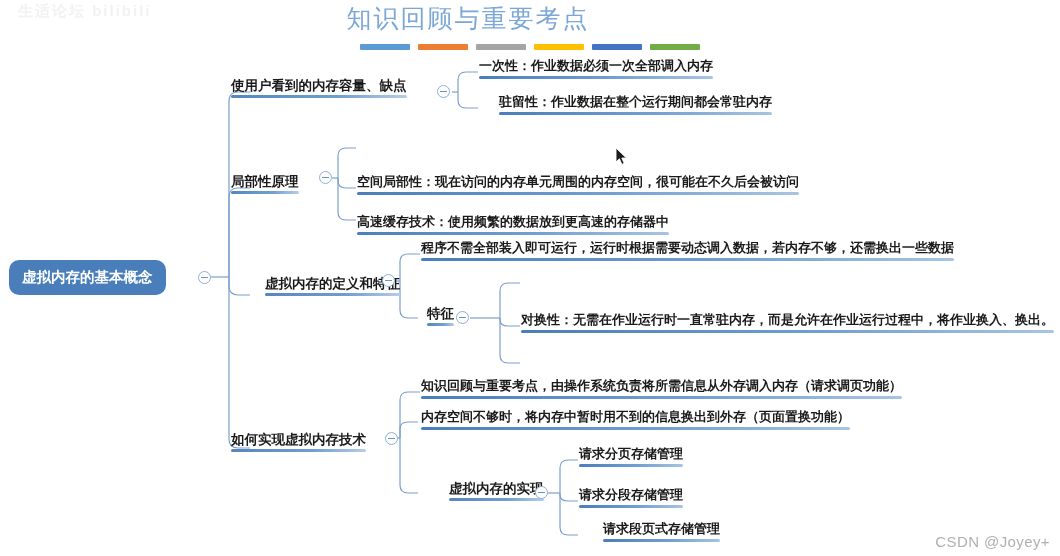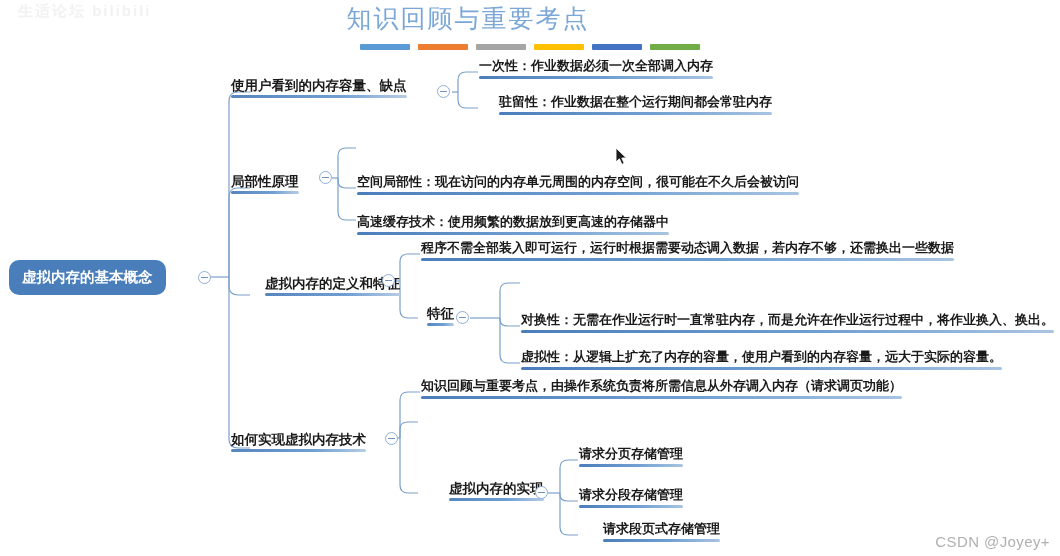--- a/index.html
+++ b/index.html
@@ -199,35 +199,35 @@
     <span>特征</span>
     <span class="u"></span>
   </div>
   <div class="toggle" style="left:456px;top:311px;"></div>
 
   <div class="node leaf" style="left:518px;top:312px;">
     <span>对换性：无需在作业运行时一直常驻内存，而是允许在作业运行过程中，将作业换入、换出。</span>
     <span class="u"></span>
   </div>
   <div class="node leaf" style="left:518px;top:349px;">
-    <span>虚拟性：从逻辑上扩充了内存的容量，使用户看到的内存容量，远大于实际的容量。</span>
     <span class="u"></span>
   </div>
 
   <div class="node lvl1" style="left:228px;top:431px;">
     <span>如何实现虚拟内存技术</span>
     <span class="u"></span>
   </div>
   <div class="toggle" style="left:385px;top:432px;"></div>
 
   <div class="node leaf" style="left:418px;top:378px;">
     <span>知识回顾与重要考点，由操作系统负责将所需信息从外存调入内存（请求调页功能）</span>
     <span class="u"></span>
   </div>
   <div class="node leaf" style="left:418px;top:409px;">
+    <span>内存空间不够时，将内存中暂时用不到的信息换出到外存（页面置换功能）</span>
     <span class="u"></span>
   </div>
 
   <div class="node lvl1" style="left:446px;top:480px;">
     <span>虚拟内存的实现</span>
     <span class="u"></span>
   </div>
   <div class="toggle" style="left:535px;top:486px;"></div>
 
   <div class="node leaf" style="left:576px;top:446px;">

